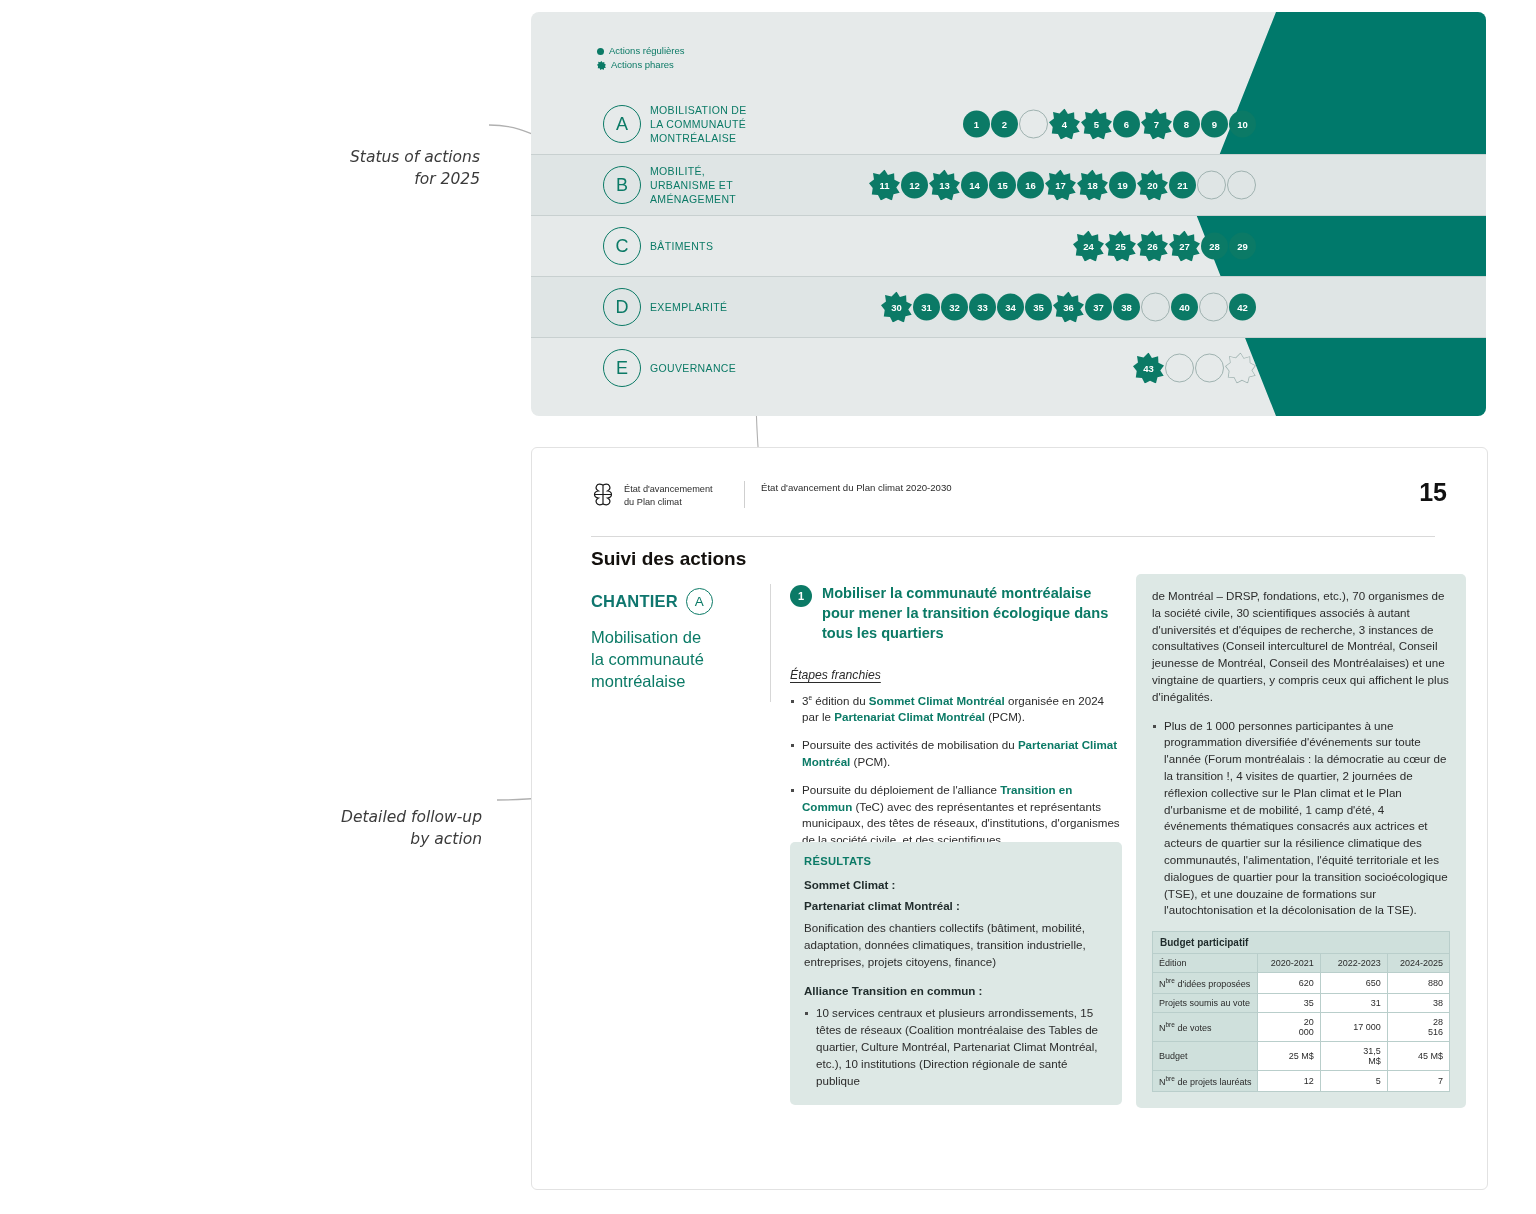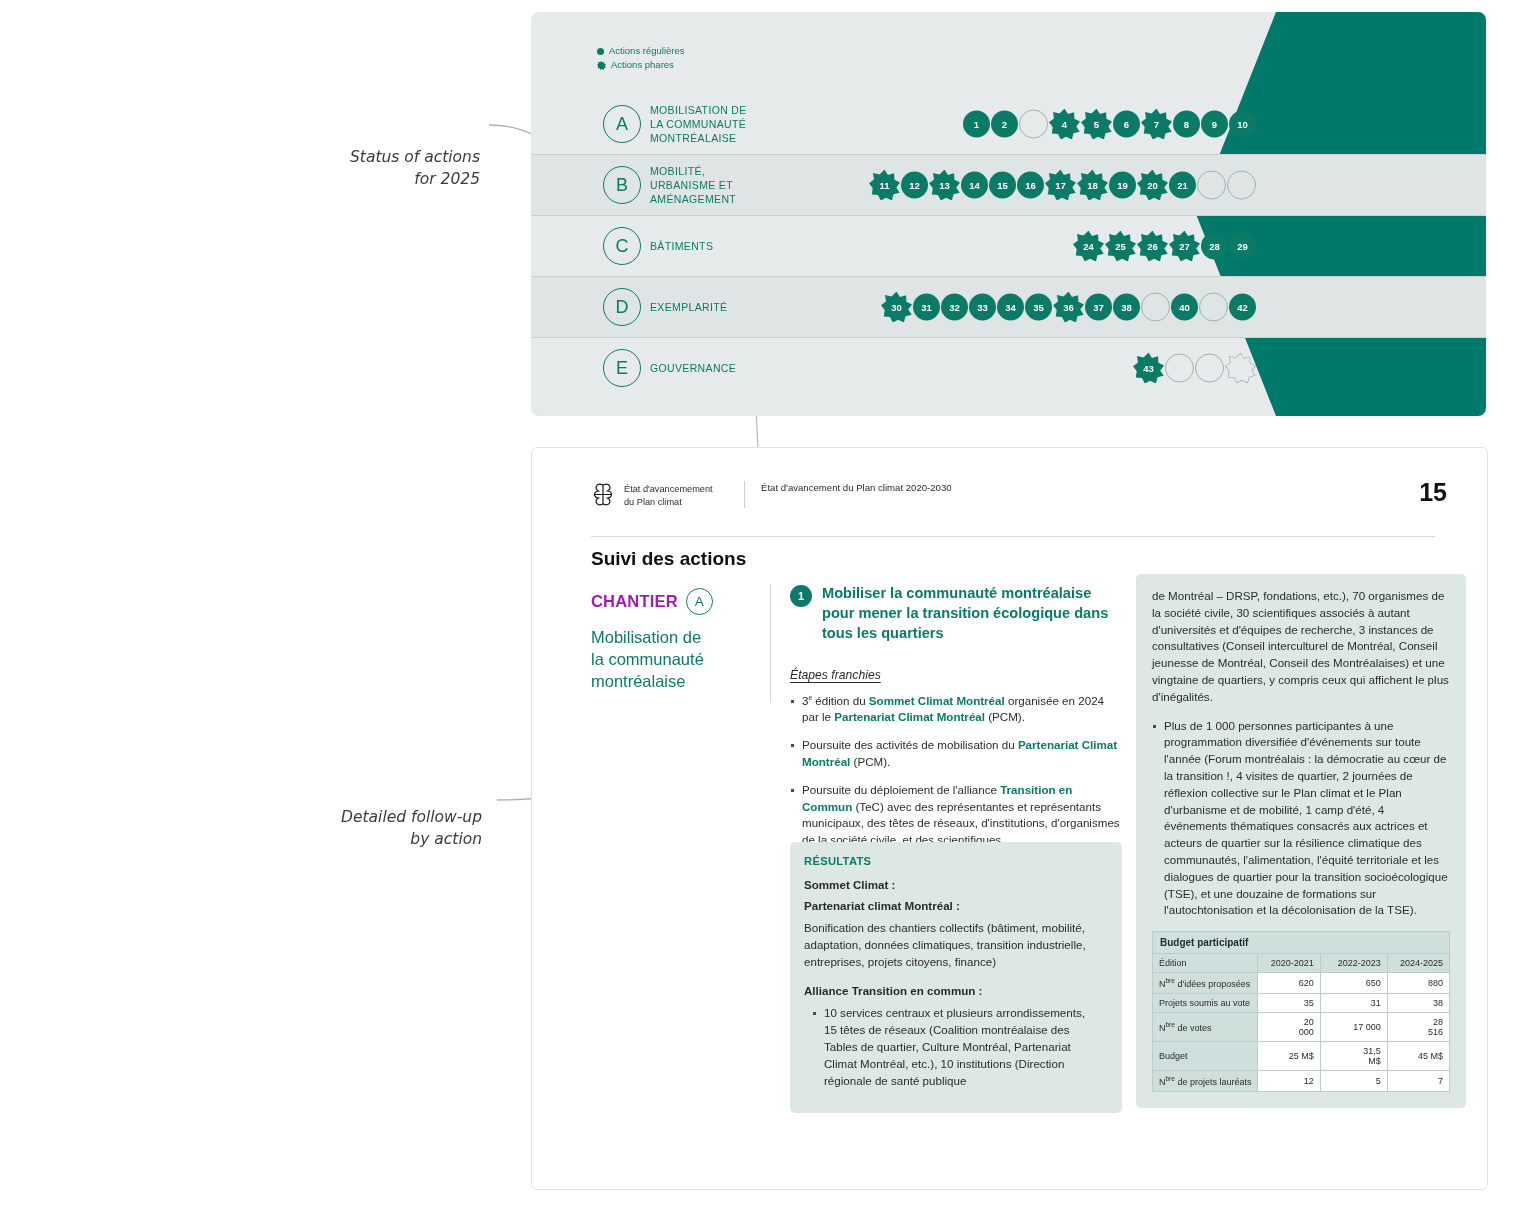--- a/index.html
+++ b/index.html
@@ -77,21 +77,21 @@
   .pg-header{position:absolute;left:59px;top:32px;right:40px;display:flex;align-items:flex-end;}
   .logo{width:24px;height:26px;flex:0 0 auto;margin-top:2px;}
   .brand{font-size:9.2px;line-height:1.35;color:#2b2b2b;margin-left:9px;white-space:pre-line;width:104px;}
   .doc-title{font-size:9.6px;color:#2b2b2b;margin-left:16px;padding-left:16px;border-left:1px solid #cfcfcf;height:26px;display:flex;align-items:flex-start;padding-top:1px;}
   .pg-num{position:absolute;right:0;top:-2px;font-size:25px;font-weight:700;color:#111;}
   .rule{position:absolute;left:59px;right:52px;top:88px;height:1px;background:#d9d9d9;}
 
   .suivi{position:absolute;left:59px;top:100px;font-size:19px;font-weight:700;color:#13100d;}
 
   .chantier-head{position:absolute;left:59px;top:140px;display:flex;align-items:center;gap:8px;}
-  .chantier-word{font-size:16.5px;font-weight:700;color:#a21caf;letter-spacing:.2px;}
+  .chantier-word{font-size:16.5px;font-weight:700;color:#0f766e;letter-spacing:.2px;}
   .chantier-circle{width:25px;height:25px;border-radius:50%;border:1.5px solid #0b7a66;
     display:flex;align-items:center;justify-content:center;font-size:13.5px;color:#0b7a66;}
   .chantier-sub{position:absolute;left:59px;top:178px;width:160px;font-size:16.5px;
     line-height:1.34;color:#0b7a66;white-space:pre-line;}
 
   .col-sep{position:absolute;left:238px;top:136px;width:1px;height:118px;background:#d7d7d7;}
 
   .col-mid{position:absolute;left:258px;top:136px;width:332px;}
   .act-head{display:flex;gap:10px;align-items:flex-start;}
   .act-num{width:22px;height:22px;border-radius:50%;background:#0b7a66;color:#fff;
@@ -105,21 +105,21 @@
   .bold{font-weight:700;}
   .bold-teal{font-weight:700;color:#0b7a66;}
 
   .resultats{
     position:absolute;left:258px;top:394px;width:332px;box-sizing:border-box;
     background:#dde8e5;border-radius:5px;padding:13px 14px 16px 14px;
   }
   .res-title{font-size:11.2px;font-weight:700;color:#0b7a66;letter-spacing:.3px;margin-bottom:11px;}
   .res-sub{font-size:11.6px;font-weight:700;color:#1f2b2b;margin:0 0 8px 0;}
   .res-p{font-size:11.6px;line-height:1.45;color:#2b2b2b;margin:0 0 14px 0;}
-  ul.bul2{margin:8px;padding:0;list-style:none;}
+  ul.bul2{margin:0;padding:0;list-style:none;}
   ul.bul2 li{position:relative;padding-left:12px;font-size:11.6px;line-height:1.45;color:#2b2b2b;}
   ul.bul2 li::before{content:"";position:absolute;left:1px;top:7px;width:3px;height:3px;background:#4a4a4a;}
 
   .col-right{
     position:absolute;left:604px;top:126px;width:330px;box-sizing:border-box;
     background:#dde8e5;border-radius:5px;padding:14px 16px 16px 16px;
   }
   .cr-p{font-size:11.6px;line-height:1.45;color:#2b2b2b;margin:0 0 12px 0;}
   ul.bul3{margin:0;padding:0;list-style:none;}
   ul.bul3 li{position:relative;padding-left:12px;font-size:11.6px;line-height:1.45;color:#2b2b2b;margin-bottom:12px;}

